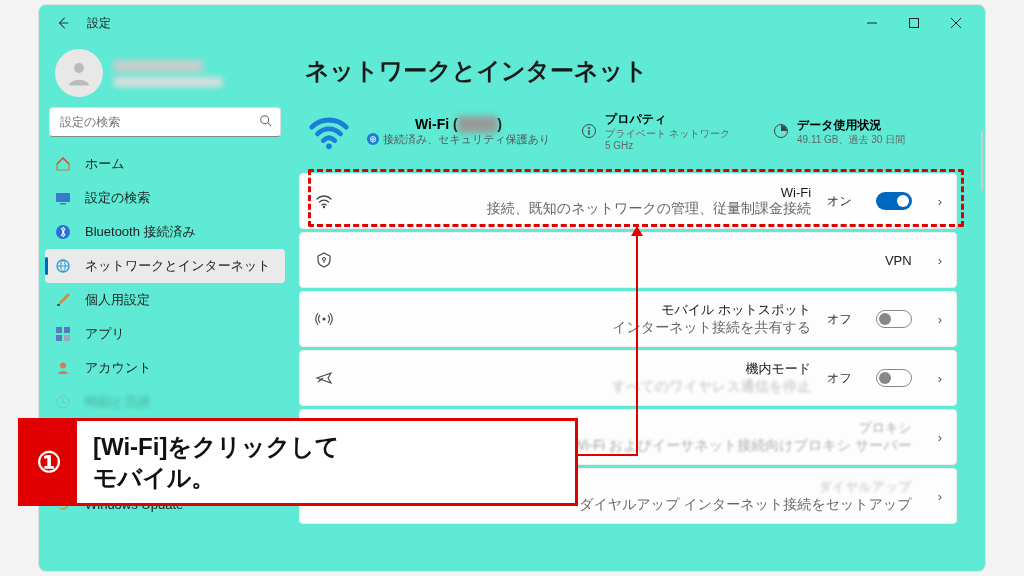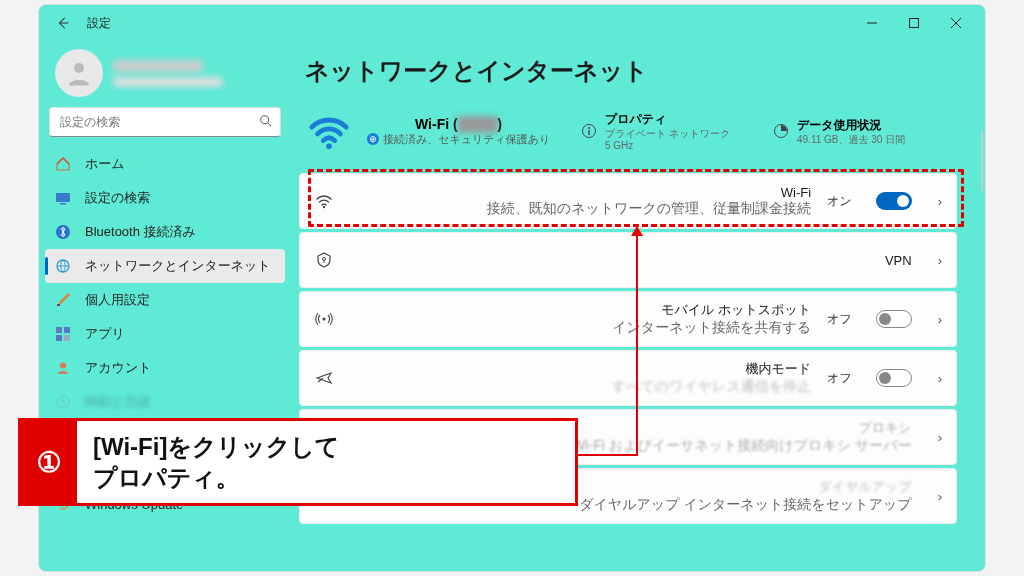--- a/index.html
+++ b/index.html
@@ -373,15 +373,15 @@
 
 <div class="highlight-box" style="left:308px; top:169px; width:656px; height:58px;"></div>
 <div class="arrow-line" style="left:636px; top:227px; width:2px; height:228px;"></div>
 <div class="arrow-line" style="left:578px; top:454px; width:60px; height:2px;"></div>
 <div class="arrow-head" style="left:631px; top:226px;"></div>
 
 <div class="callout">
   <div class="callout-num">①</div>
   <div class="callout-txt">
     <span>[Wi-Fi]をクリックして</span><br>
-    <span>プロパティ。</span>
+    <span>モバイル。</span>
   </div>
 </div>
 
 </body></html>

